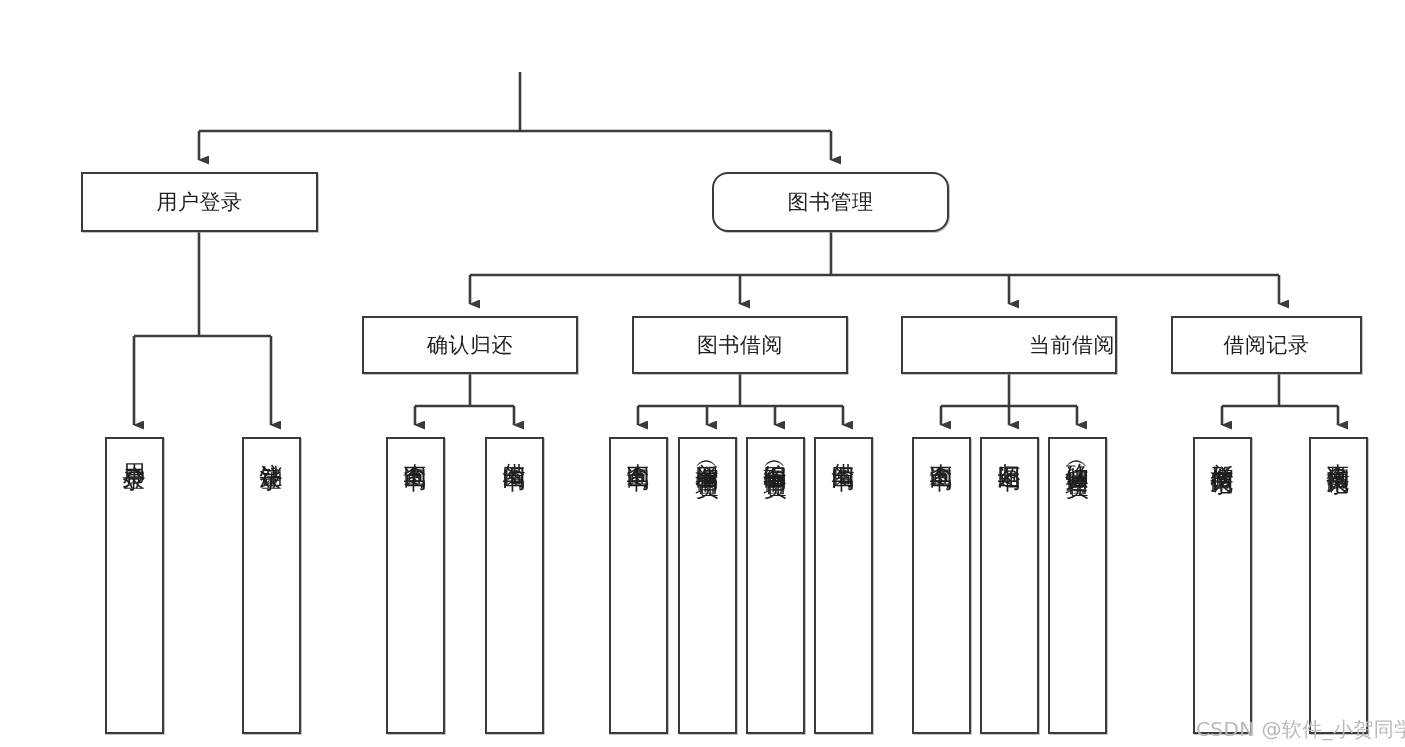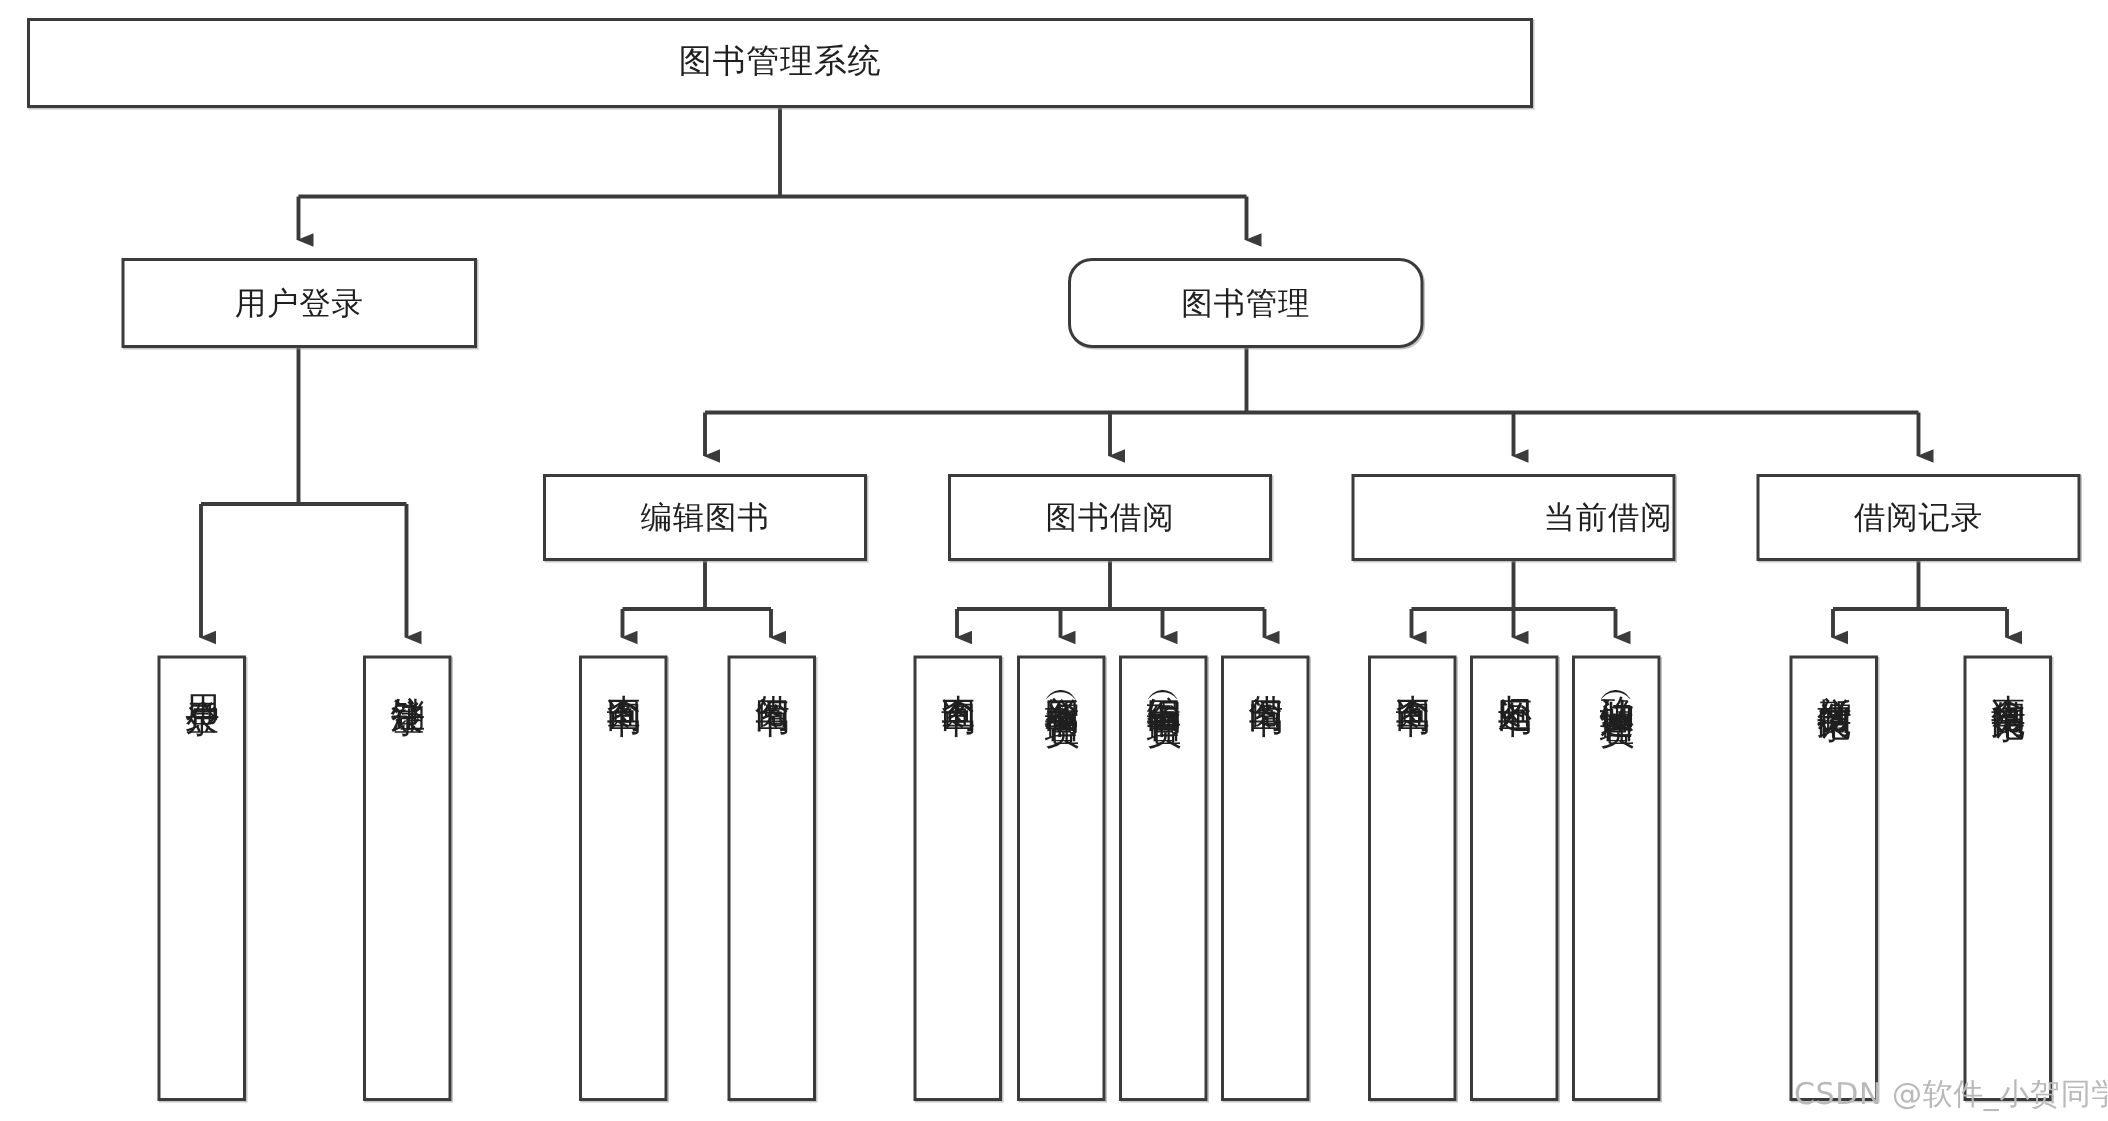--- a/index.html
+++ b/index.html
@@ -121,41 +121,38 @@
       <path d="M1009,406 L1009,425" marker-end="url(#arw)"></path>
       <path d="M1077,406 L1077,425" marker-end="url(#arw)"></path>
 
       <path d="M1279,374 L1279,406"></path>
       <path d="M1222,406 L1338,406"></path>
       <path d="M1222,406 L1222,425" marker-end="url(#arw)"></path>
       <path d="M1338,406 L1338,425" marker-end="url(#arw)"></path>
     </g>
   </svg>
 
-  <div class="node horiz root" style="left:18px; top:12px; width:1004px; height:60px;">
-    <span class="label">图书管理系统</span>
-  </div>
 
   <div class="node horiz" style="left:81px; top:172px; width:237px; height:60px;">
     <span class="label">用户登录</span>
   </div>
   <div class="node horiz" style="left:712px; top:172px; width:237px; height:60px;border-radius:16px;">
     <span class="label">图书管理</span>
   </div>
 
   <div class="node horiz" style="left:362px; top:316px; width:216px; height:58px;">
-    <span class="label">编辑图书</span>
+    <span class="label">确认归还</span>
   </div>
   <div class="node horiz" style="left:632px; top:316px; width:216px; height:58px;">
     <span class="label">图书借阅</span>
   </div>
   <div class="node horiz" style="left:901px; top:316px; width:216px; height:58px;justify-content:flex-end;">
     <span class="label">当前借阅</span>
   </div>
-  <div class="node horiz" style="left:1171px; top:316px; width:216px; height:58px;">
+  <div class="node horiz" style="left:1171px; top:316px; width:191px; height:58px;">
     <span class="label">借阅记录</span>
   </div>
 
   <div class="node vert" style="left:105px; top:437px; width:59px; height:297px;">
     <span class="label">用户登录</span>
   </div>
   <div class="node vert" style="left:242px; top:437px; width:59px; height:297px;">
     <span class="label">注销登录</span>
   </div>
 

